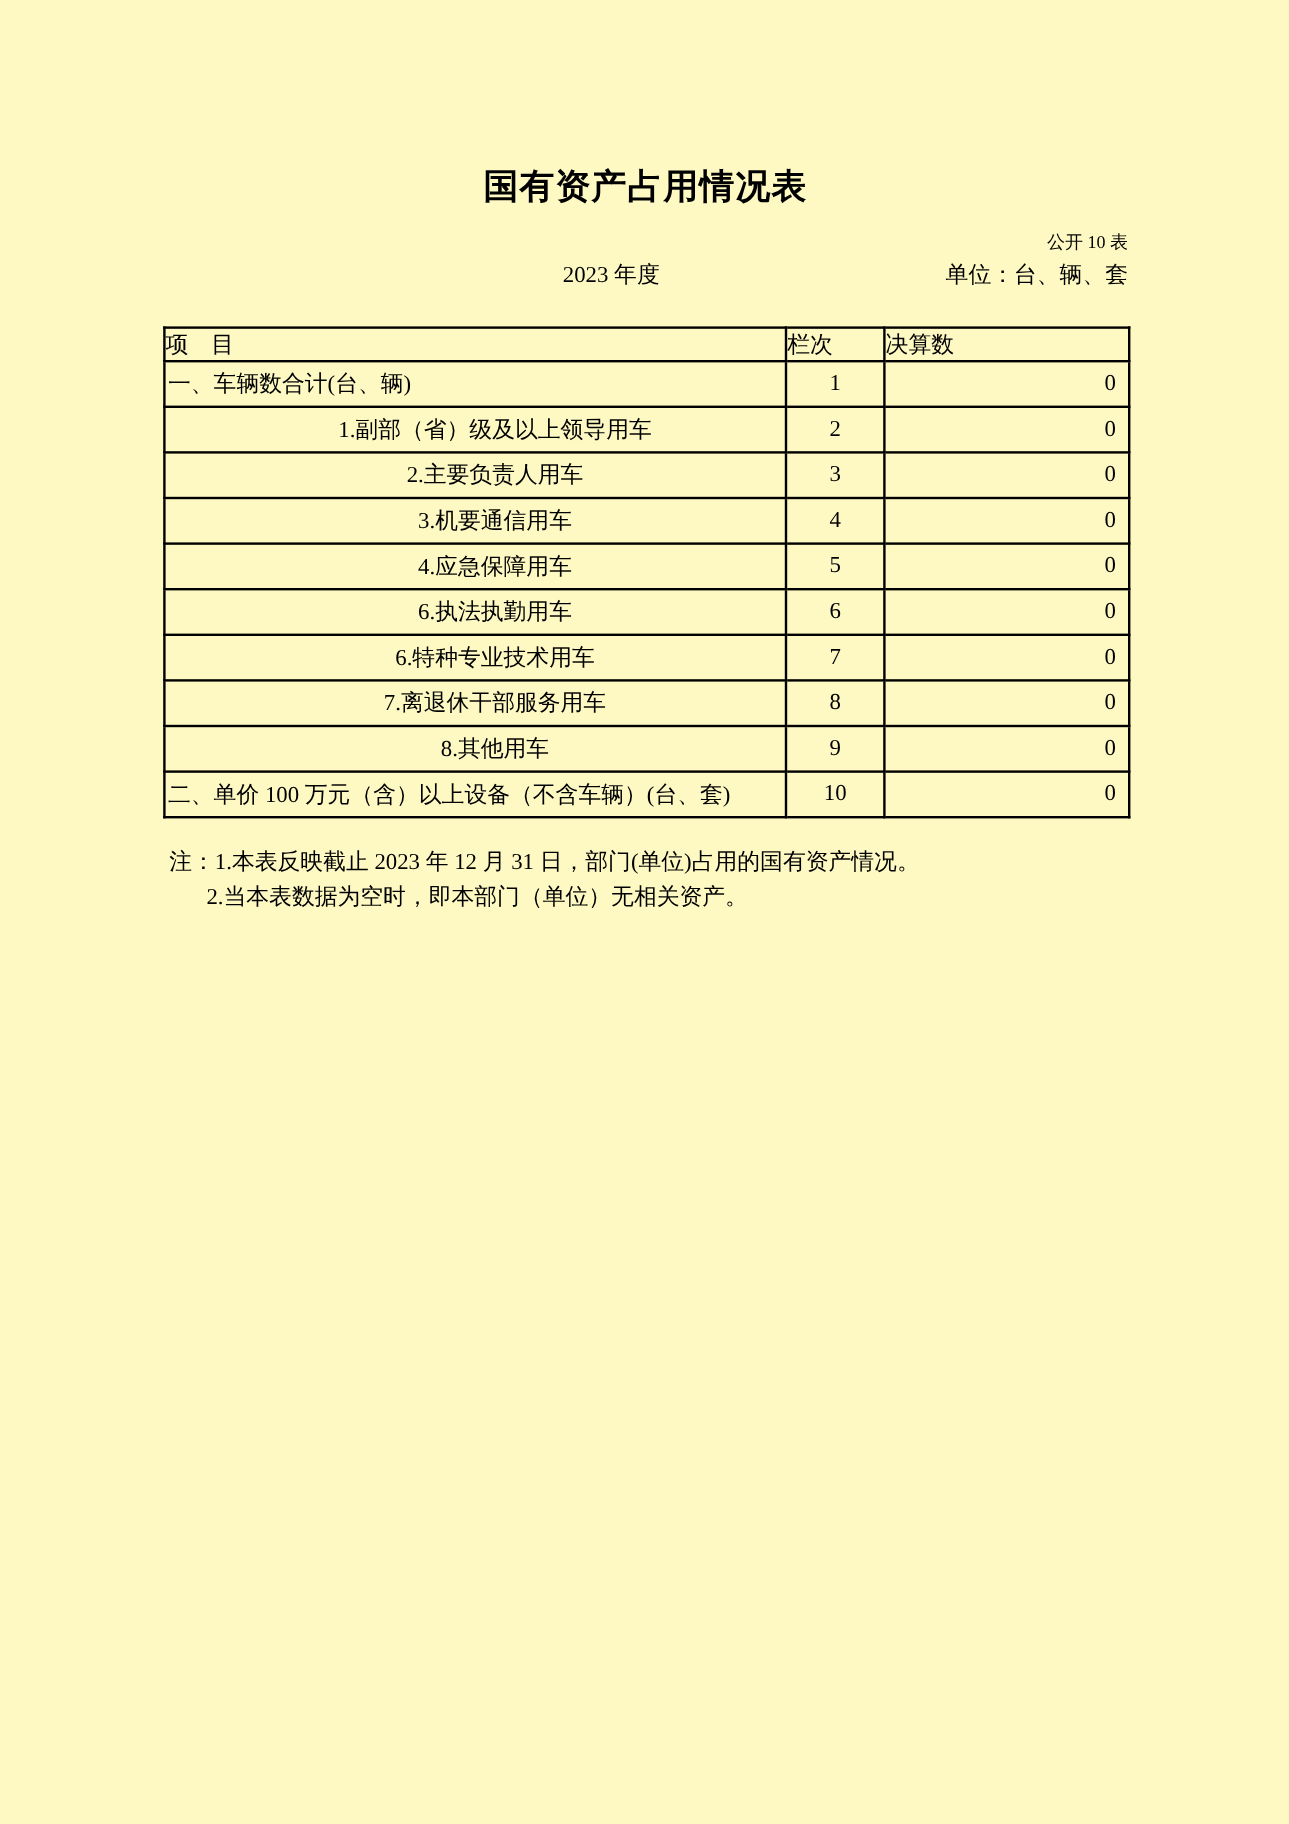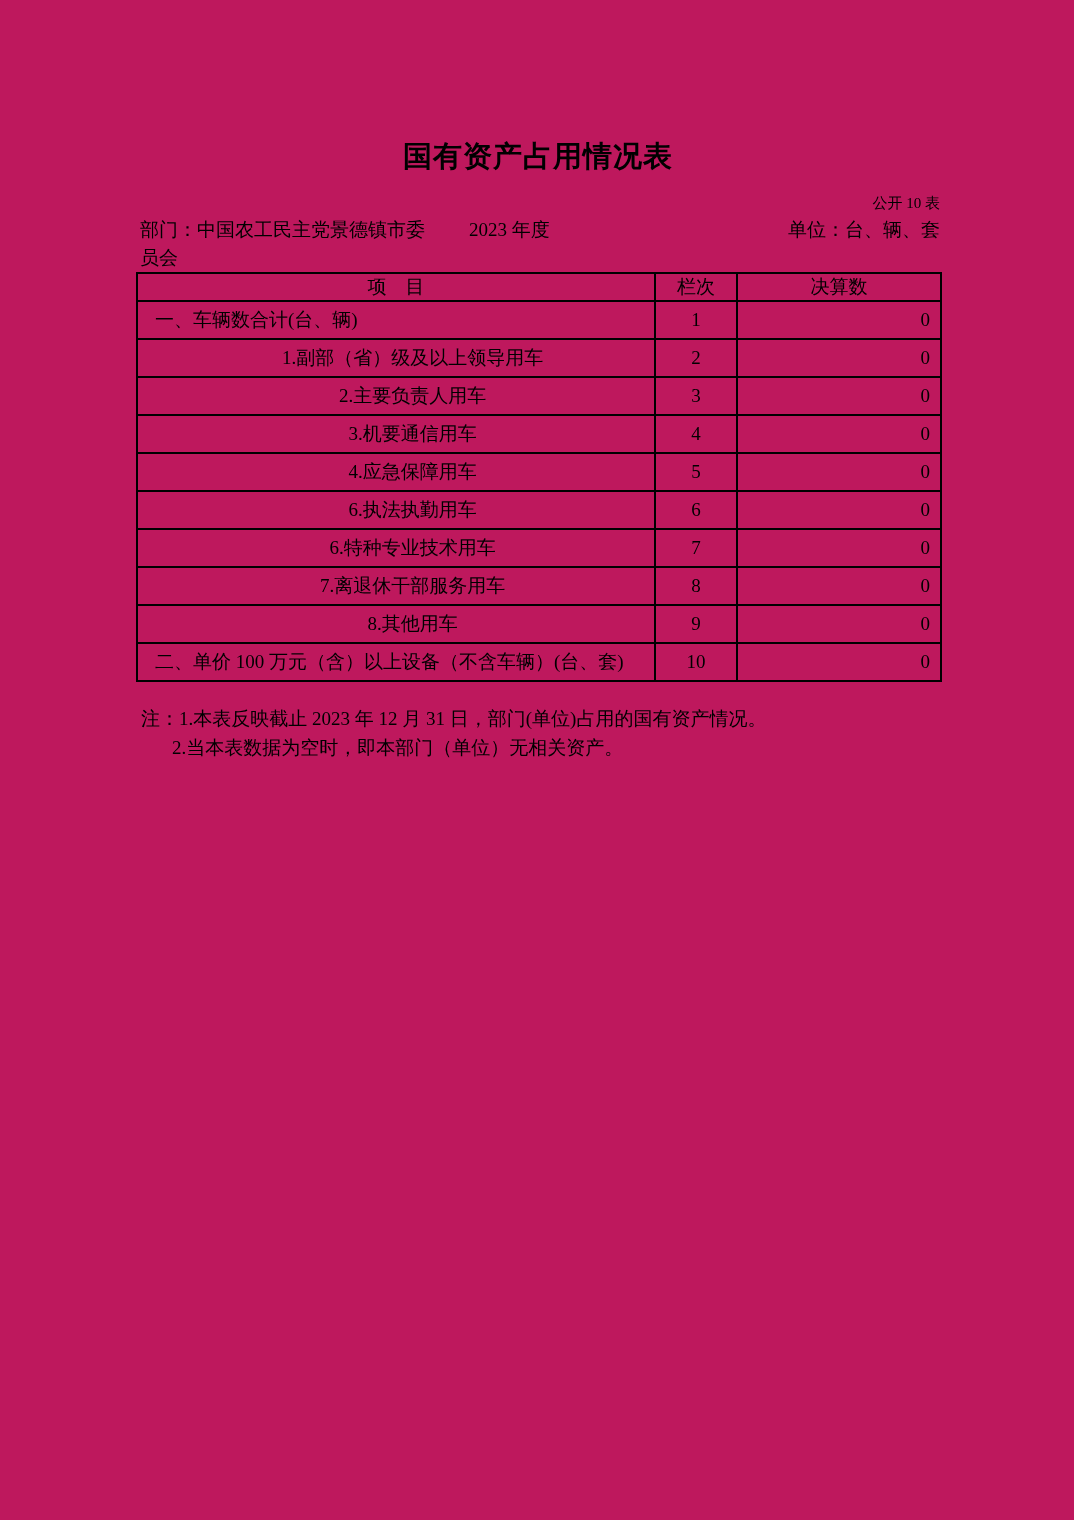--- a/index.html
+++ b/index.html
@@ -4,21 +4,21 @@
 <style>
   * { margin: 0; padding: 0; box-sizing: border-box; }
   html, body { background: #ffffff; }
   body {
     width: 1074px; height: 1520px;
     font-family: "Liberation Serif", "DejaVu Serif", serif;
     color: #000000;
     position: relative;
     overflow: hidden;
   }
-  .page { position: relative; width: 1074px; height: 1520px; background: #be185d; }
+  .page { position: relative; width: 1074px; height: 1520px; background: #fef9c3; }
   .content { position: absolute; left: 136px; top: 140px; width: 804px; }
 
   .doc-title {
     text-align: center;
     font-family: "Liberation Sans", "DejaVu Sans", sans-serif;
     font-weight: bold;
     font-size: 29px;
     line-height: 32px;
     letter-spacing: 1px;
   }
@@ -42,26 +42,26 @@
     width: 804px;
     border-collapse: collapse;
     table-layout: fixed;
     font-size: 19px;
   }
   table.asset-table th, table.asset-table td {
     border: 2px solid #000000;
     vertical-align: middle;
     font-weight: normal;
   }
-  table.asset-table th { height: 20px; text-align: center; }
+  table.asset-table th { height: 20px; text-align: left; }
   table.asset-table td { height: 38px; }
   col.c-item { width: 518px; }
   col.c-col  { width: 82px;  }
   col.c-val  { width: 204px; }
-  td.item-cell { text-align: left; padding-left: 17px; }
+  td.item-cell { text-align: left; padding-left: 2px; }
   td.item-cell.sub { padding-left: 33px; text-align: center; }
   td.col-cell { text-align: center; }
   td.value-cell { text-align: right; padding-right: 10px; }
 
   .notes {
     margin-top: 22px;
     font-size: 19px;
     line-height: 29px;
     padding-left: 5px;
   }
@@ -71,21 +71,20 @@
 <body>
 
 <div class="page">
   <div class="content">
 
     <div class="doc-title">国有资产占用情况表</div>
 
     <div class="pub-line">公开 10 表</div>
 
     <div class="meta">
-      <div class="dept"><span>部门：中国农工民主党景德镇市委</span><br><span>员会</span></div>
       <div class="year">2023 年度</div>
       <div class="unit">单位：台、辆、套</div>
     </div>
 
     <table class="asset-table">
       <colgroup>
         <col class="c-item">
           <col class="c-col">
           <col class="c-val">
       </colgroup>

